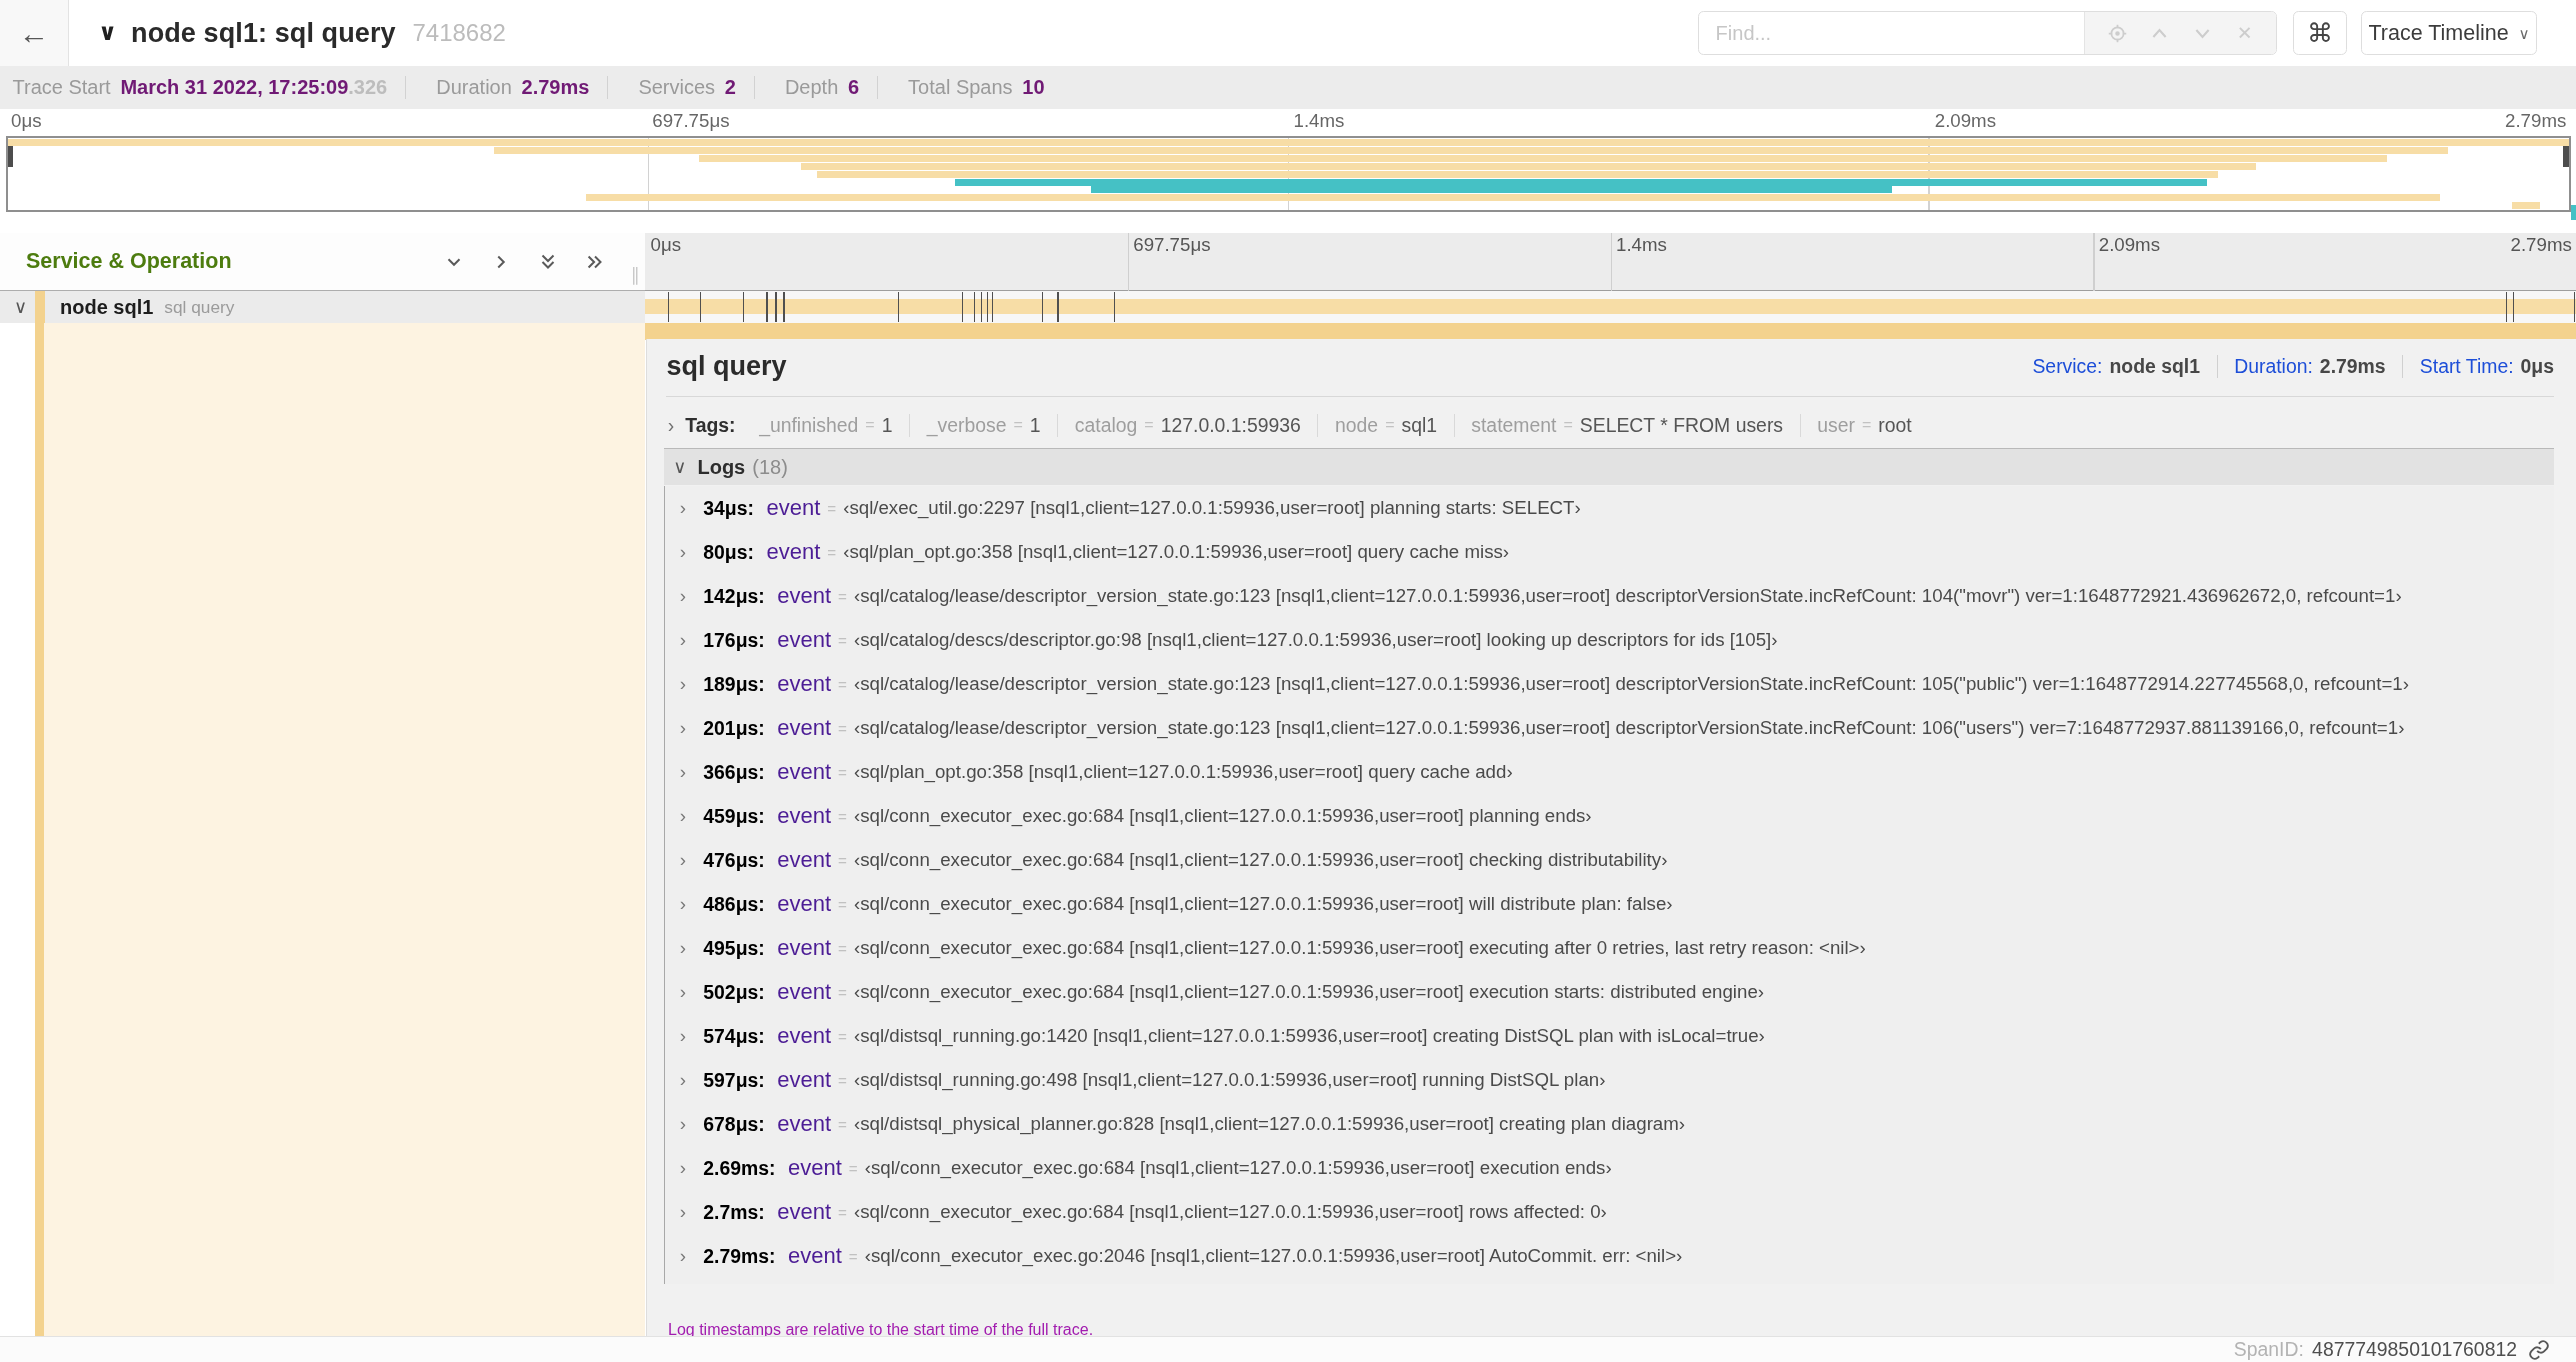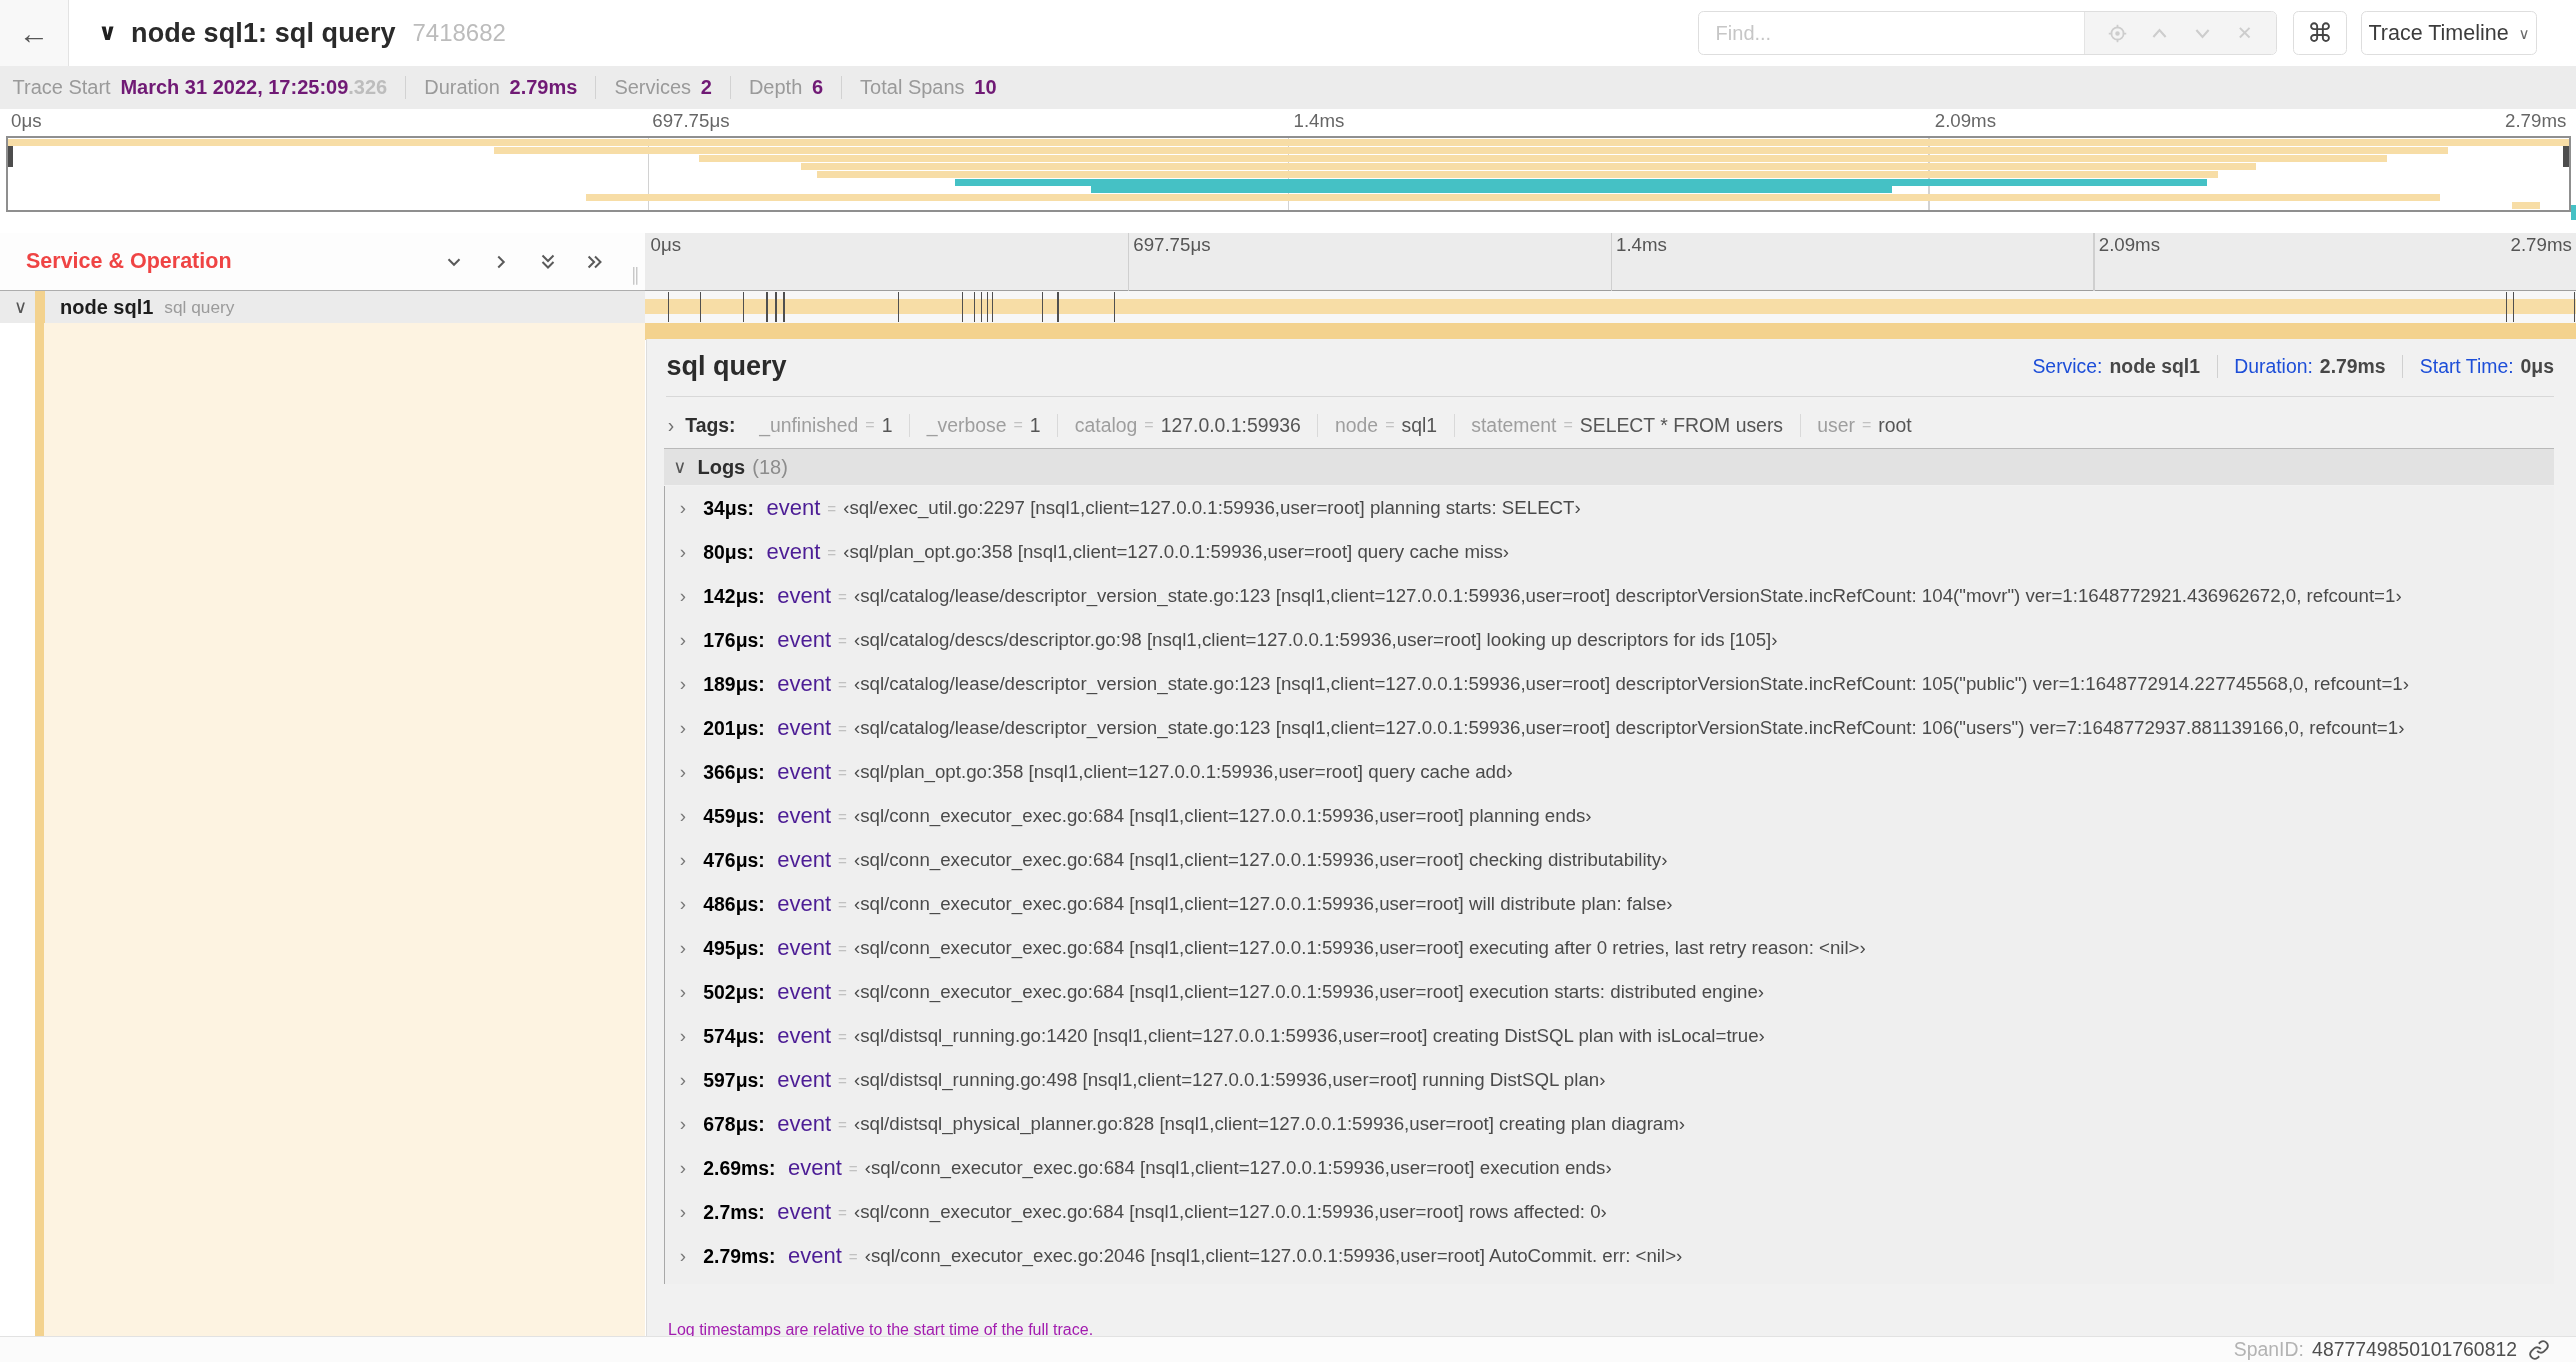--- a/index.html
+++ b/index.html
@@ -31,38 +31,38 @@
     font-size:26px;color:#454545;box-sizing:border-box;cursor:pointer;}
   .view-btn{position:absolute;left:2361px;top:11px;width:176px;height:44px;background:#fff;
     border:1.4px solid #dedede;border-radius:5.5px;display:flex;align-items:center;justify-content:center;
     gap:9.7px;font-size:21.5px;color:#3c3c3c;box-sizing:border-box;cursor:pointer;}
   .view-chevron{font-size:15.2px;color:#6a6a6a;transform:translateY(1.4px);}
 
   
   .infobar{position:absolute;left:0;top:66px;width:2576px;height:43px;background:#ececec;
     display:flex;align-items:center;padding-left:12.5px;box-sizing:border-box;font-size:20px;}
   .info-item{display:flex;align-items:center;white-space:nowrap;}
-  .info-item + .info-item{border-left:1.4px solid #d2d2d2;margin-left:18px;padding-left:18px;}
+  .info-item + .info-item{border-left:1.4px solid #d2d2d2;margin-left:18px;padding-left:30px;}
   .info-label{color:#9a9a9a;margin-right:9.7px;}
   .info-value{color:#701a75;font-weight:bold;}
   .info-muted{color:#bdbdbd;font-weight:bold;}
 
   
   .mini-ruler{position:absolute;left:5.5px;top:109px;width:2565px;height:26px;font-size:18.7px;color:#666;}
   .ruler-label{position:absolute;top:1.4px;white-space:nowrap;}
   .minimap{position:absolute;left:5.5px;top:136px;width:2565px;height:76px;background:#fff;
     border:2.1px solid #8f8f8f;box-sizing:border-box;cursor:crosshair;}
   .mm-grid{position:absolute;top:0;bottom:0;width:1.4px;background:#d2d2d2;}
   .mm-span{position:absolute;height:7px;}
   .mm-handle{position:absolute;width:5.5px;height:26px;top:2.8px;background:#4d4d4d;cursor:ew-resize;}
 
   
   .svc-header{position:absolute;left:0;top:233px;width:645px;height:58px;background:#fdfdfd;
     border-bottom:1.4px solid #adadad;box-sizing:border-box;display:flex;align-items:center;}
-  .svc-title{font-size:21.5px;font-weight:bold;color:#ef4444;margin-left:26px;}
+  .svc-title{font-size:21.5px;font-weight:bold;color:#4d7c0f;margin-left:26px;}
   .svc-icons{position:absolute;right:39px;display:flex;gap:25px;align-items:center;}
   .svc-icons svg{display:block;cursor:pointer;}
   .col-resize{position:absolute;right:5.5px;bottom:4.2px;color:#c9c9c9;font-size:18px;cursor:col-resize;}
   .ruler{position:absolute;left:645px;top:233px;width:1931px;height:58px;background:#ececec;
     border-bottom:1.4px solid #9e9e9e;box-sizing:border-box;font-size:18.7px;color:#555;}
   .grid-wrap{position:absolute;left:645px;top:233px;width:1931px;height:90px;pointer-events:none;}
   .tl-grid{position:absolute;top:0;bottom:0;width:1.4px;background:#cfcfcf;}
 
   
   .span-row-left{position:absolute;left:0;top:291px;width:645px;height:32px;background:#ebebeb;

